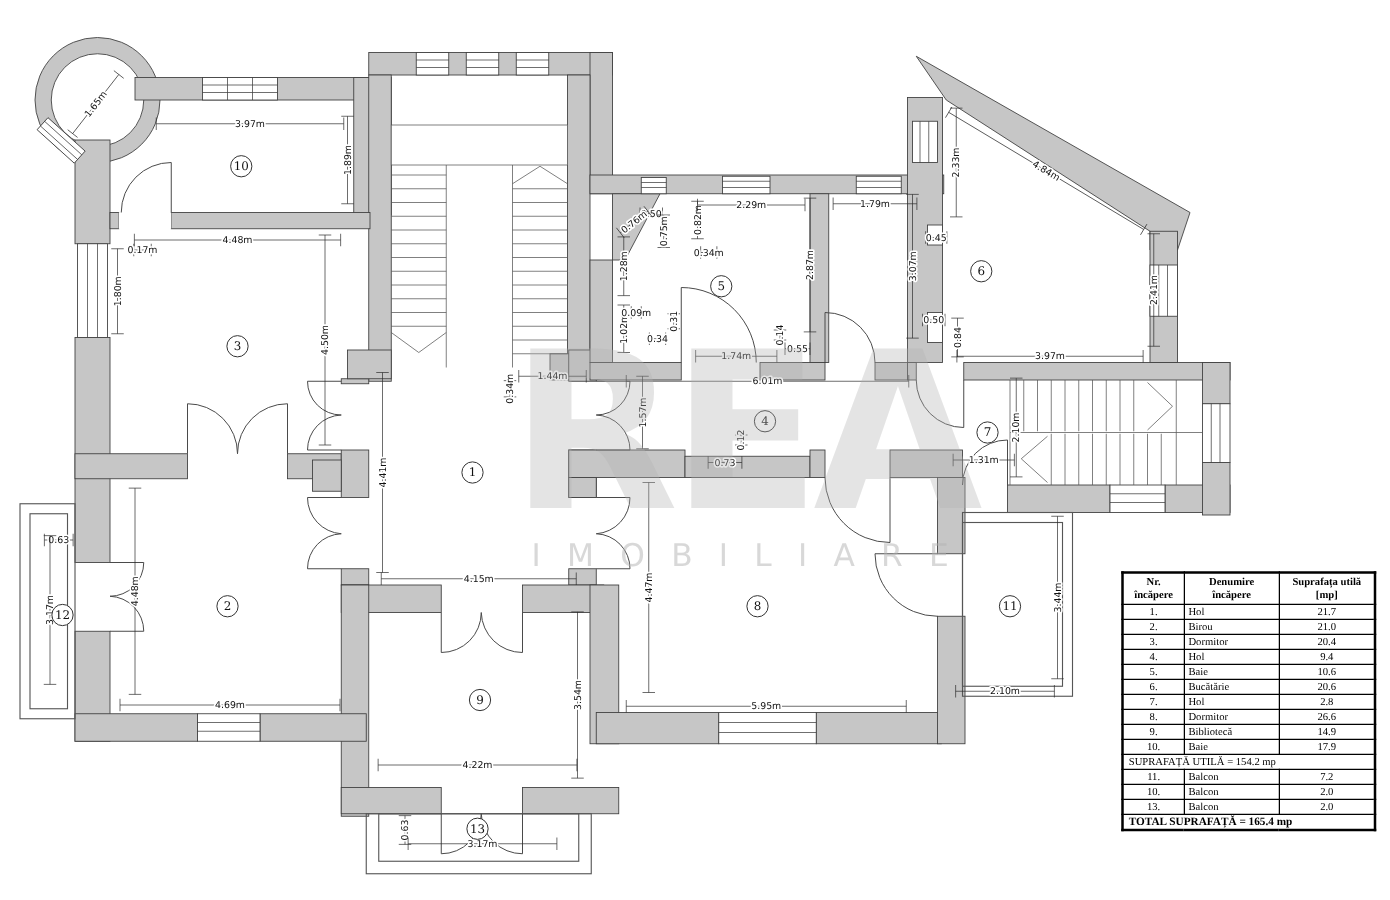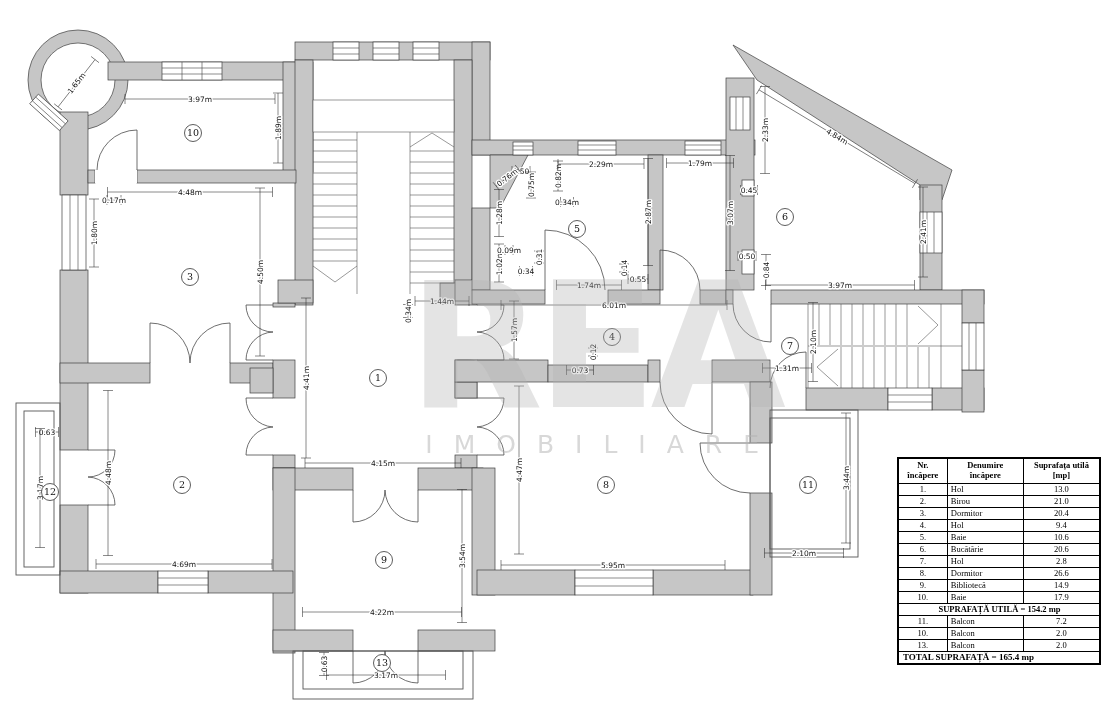--- a/index.html
+++ b/index.html
@@ -22,21 +22,21 @@
   .wm-sub{font-family:"DejaVu Sans",sans-serif;font-size:25px;letter-spacing:21px;text-indent:21px;
           margin-top:8px;color:rgba(178,178,178,.5);}
   table.area{position:absolute;left:897px;top:457px;width:204px;border-collapse:collapse;
              font-family:"Liberation Serif","DejaVu Serif",serif;font-size:8.5px;color:#000;
              border:2px solid #000;background:#fff;}
   table.area th,table.area td{border:1px solid #000;padding:0 3px;height:11px;line-height:1.15;}
   table.area th{font-weight:bold;text-align:center;height:24px;}
   td.c{text-align:center;width:44px;}
   td.n{text-align:left;width:76px;}
   td.a{text-align:center;width:76px;}
-  tr.sumrow td{text-align:center;padding-left:4px;font-weight:bold;}
+  tr.sumrow td{text-align:left;padding-left:4px;}
   tr.totalrow td{font-weight:bold;text-align:left;padding-left:4px;font-size:9px;}
 </style>
 </head>
 <body>
 
 <div class="stage">
 
 <svg viewBox="0 0 1112 720" width="1112" height="720">
 
   <g>
@@ -723,21 +723,21 @@
     <tr>
       <th><span>Nr.</span><br><span>încăpere</span></th>
       <th><span>Denumire</span><br><span>încăpere</span></th>
       <th><span>Suprafața utilă</span><br><span>[mp]</span></th>
     </tr>
   </thead>
   <tbody>
     <tr>
           <td class="c">1.</td>
           <td class="n">Hol</td>
-          <td class="a">13.0</td>
+          <td class="a">21.7</td>
         </tr>
     <tr>
           <td class="c">2.</td>
           <td class="n">Birou</td>
           <td class="a">21.0</td>
         </tr>
     <tr>
           <td class="c">3.</td>
           <td class="n">Dormitor</td>
           <td class="a">20.4</td>

